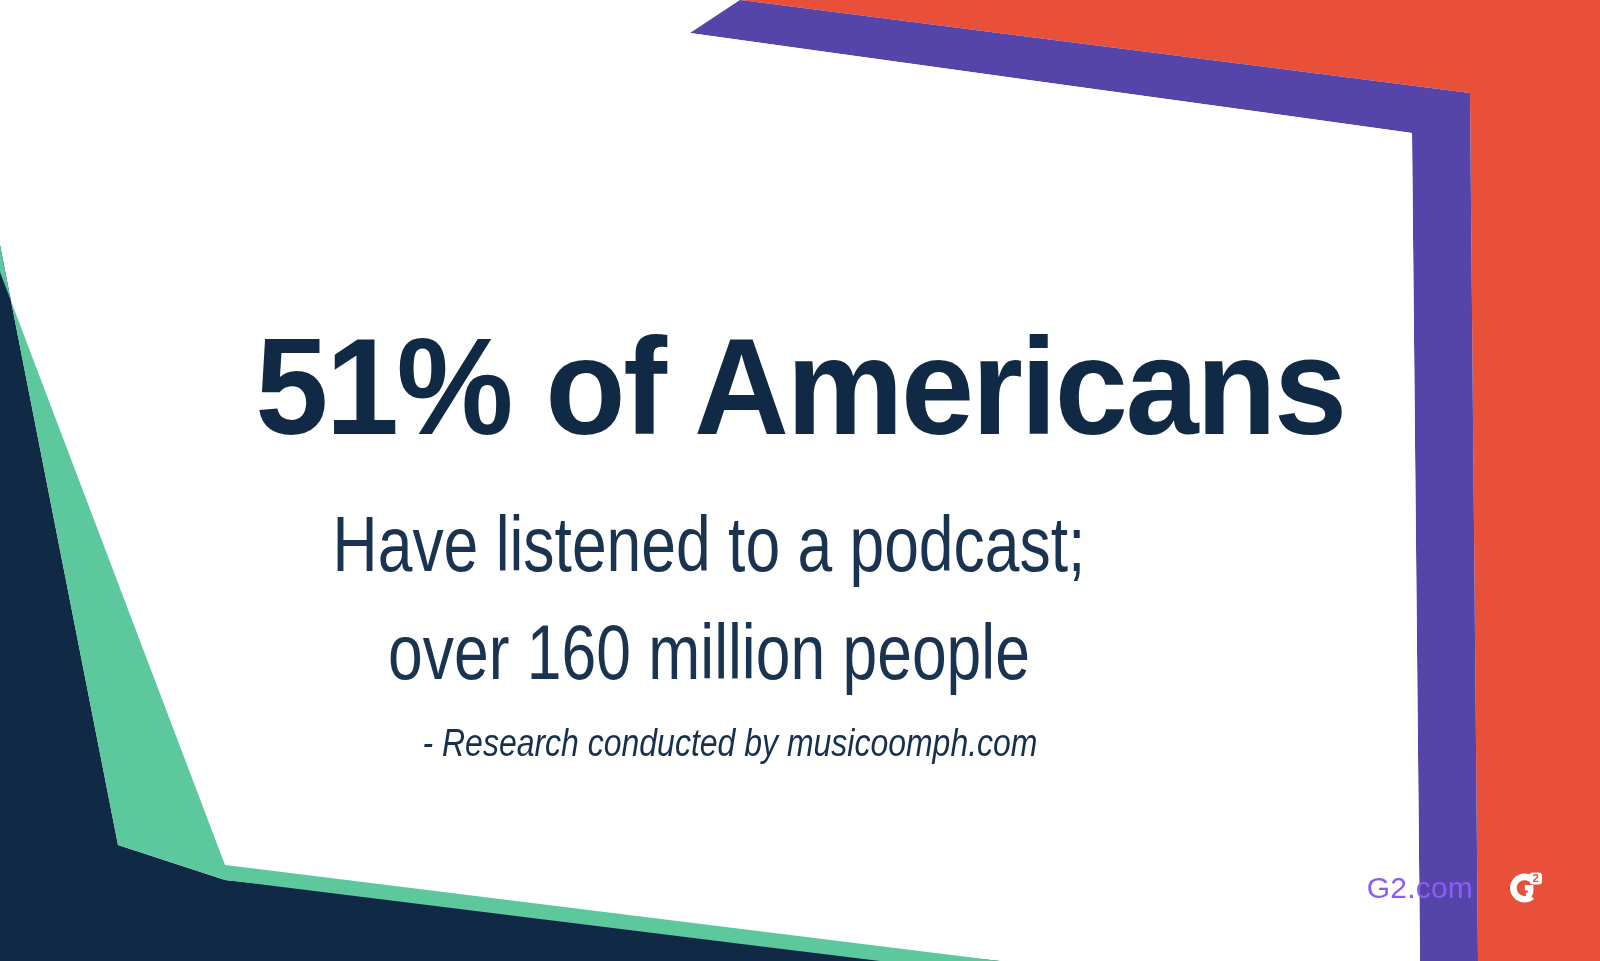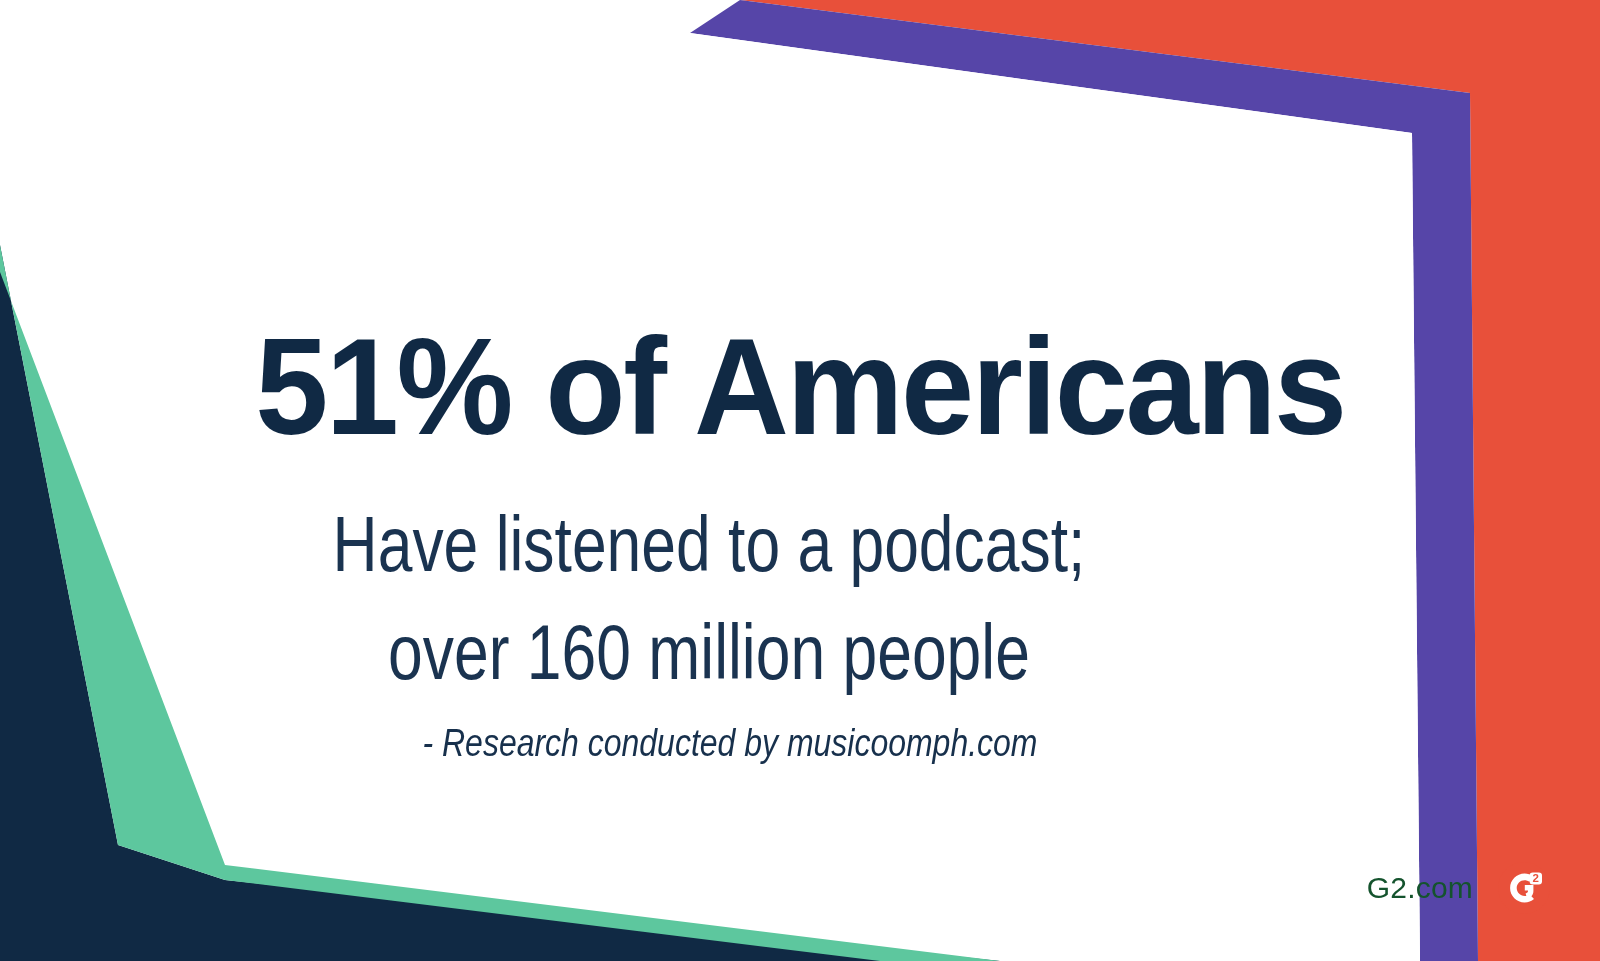--- a/index.html
+++ b/index.html
@@ -91,21 +91,21 @@
     top: 862px;
     display: flex;
     align-items: center;
     gap: 25px;
   }
   .brand-text {
     font-family: "Liberation Sans", sans-serif;
     font-weight: 400;
     font-size: 30px;
     letter-spacing: 0.2px;
-    color: #14532d;
+    color: #8b5cf6;
     line-height: 1;
   }
   .brand-logo {
     width: 52px;
     height: 52px;
     display: block;
   }
 </style>
 </head>
 <body>

